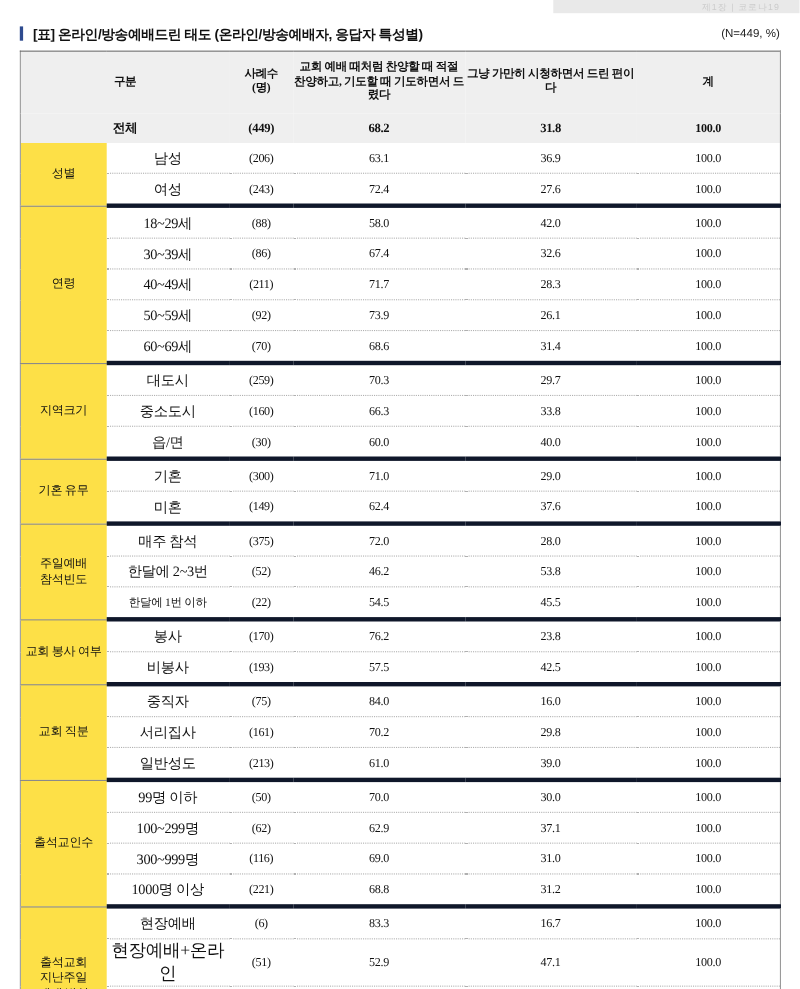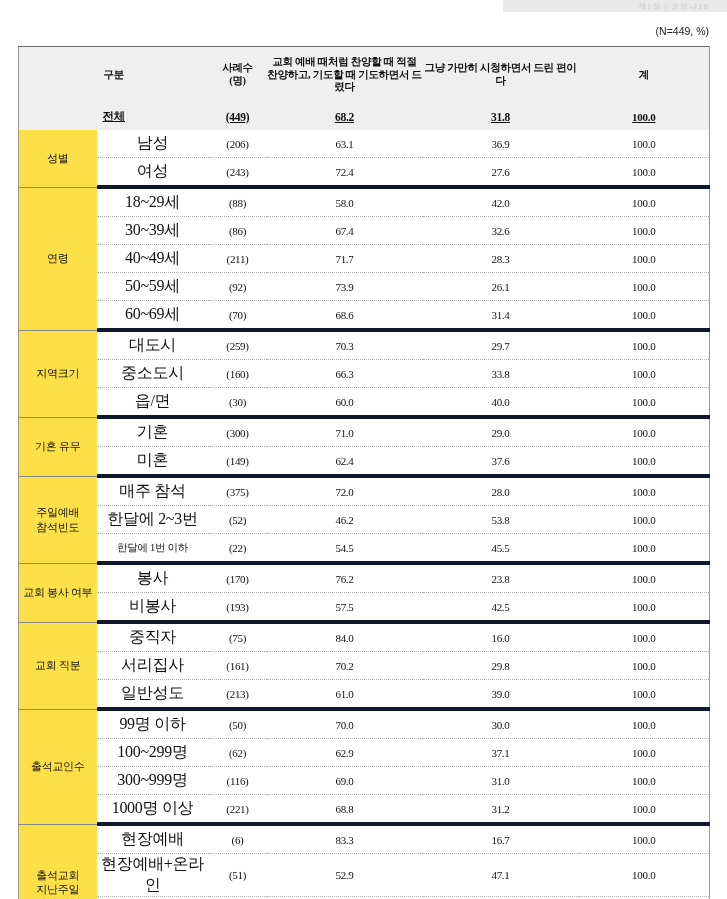--- a/index.html
+++ b/index.html
@@ -104,33 +104,32 @@
     padding: 3px 2px;
   }
   .hdr td:last-child { border-right: none; }
   .hdr.h-tall td { height: 56px; }
 
   .total-row td {
     background: #efefef;
     font-weight: bold;
     border-bottom: 1.4px solid #6b6b6b;
     border-right: 1px solid #b9b9b9;
-    text-decoration: underline;
   }
   .total-row td:last-child { border-right: none; }
 
   td.grp {
     background: #fde047;
     font-size: 11px;
     border-right: 1px solid #b9b9b9;
     line-height: 1.3;
   }
   td.sub {
     border-right: 1px solid #b9b9b9;
-    font-size: 16px;
+    font-size: 13px;
   }
   td.num {
     border-right: 1px solid #b9b9b9;
     font-size: 11px;
   }
   td.num.last { border-right: none; }
 
   
   tr.dotted td {
     border-bottom: 1px dotted #b0b0b0;
@@ -144,20 +143,24 @@
   }
 </style>
 </head>
 <body>
 
 <div class="page">
 
   <div class="top-band"></div>
   <div class="top-faint">제1장 | 코로나19</div>
 
+  <div class="title-row">
+    <span class="title-bar"></span>
+    <span class="title-text">[표] 온라인/방송예배드린 태도 (온라인/방송예배자, 응답자 특성별)</span>
+  </div>
   <div class="nval">(N=449, %)</div>
 
   <table class="main">
     <colgroup>
       <col style="width:78px">
       <col style="width:112px">
       <col style="width:58px">
       <col style="width:156px">
       <col style="width:156px">
       <col style="width:131px">

